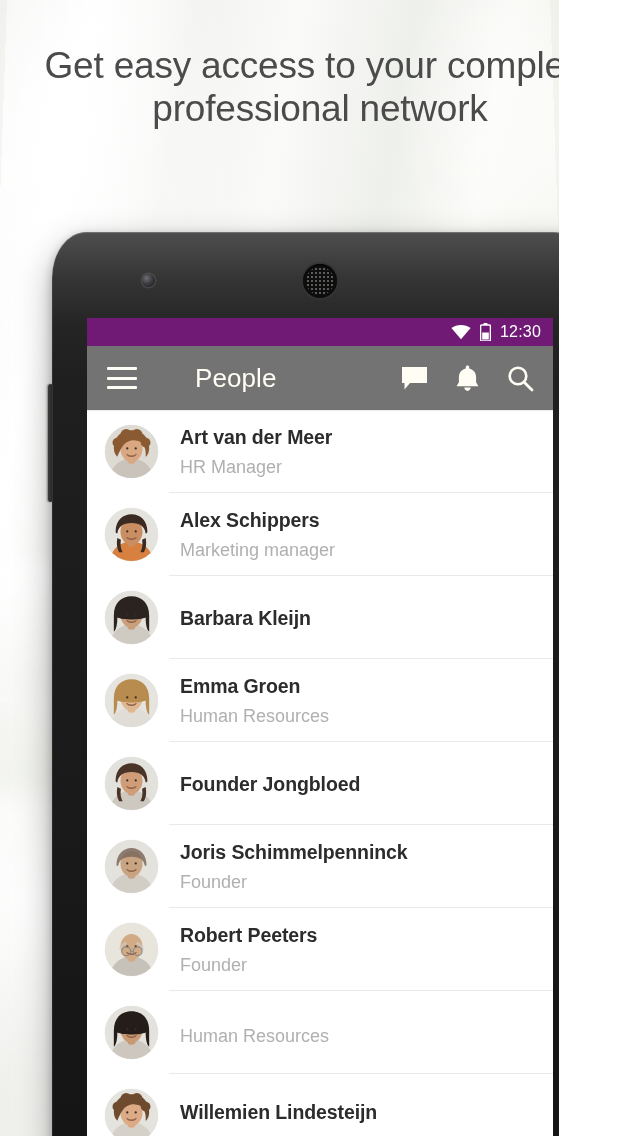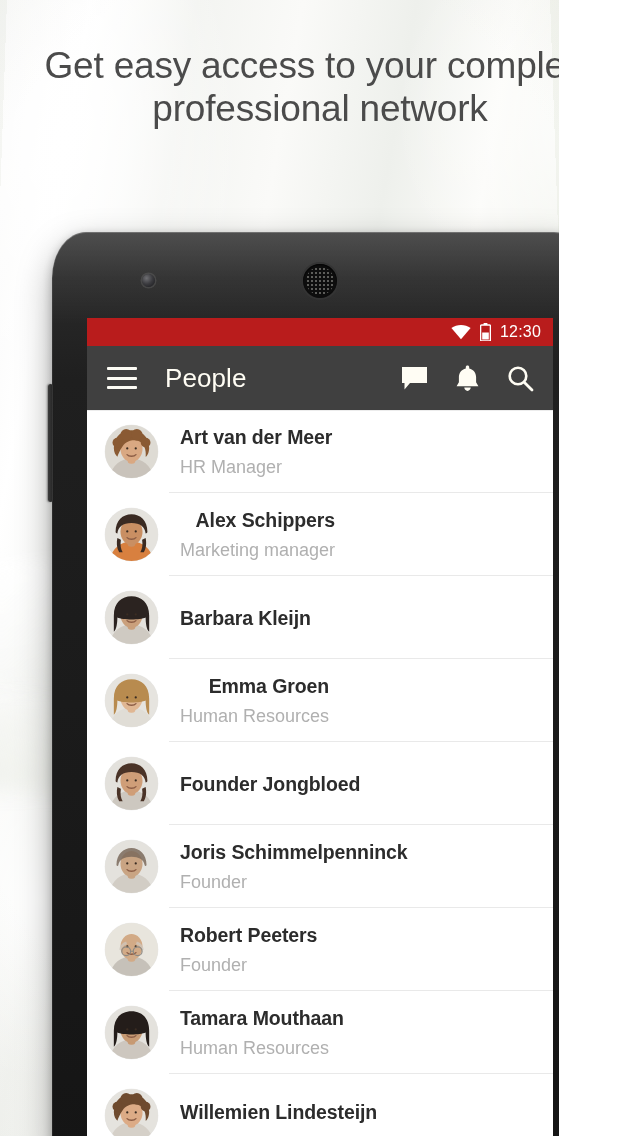--- a/index.html
+++ b/index.html
@@ -141,37 +141,38 @@
   #screen {
     position:absolute;
     left:35px; top:86px;
     width:466px; height:834px;
     background:#ffffff;
     overflow:hidden;
   }
 
   #statusbar {
     height:28px;
-    background:#b91c1c;
+    background:#701a75;
     display:flex; align-items:center; justify-content:flex-end;
     padding-right:12px;
     gap:9px;
   }
   .sb-icon { display:flex; align-items:center; }
   #clock {
     color:#ffffff;
     font-size:16px;
     letter-spacing:.2px;
   }
 
   #appbar {
     height:64px;
-    background:#404040;
+    background:#737373;
     display:flex; align-items:center;
     padding:0 19px 0 20px;
+    gap:30px;
   }
   #menu-icon {
     width:30px; height:22px;
     display:flex; flex-direction:column; justify-content:space-between;
     cursor:pointer;
   }
   #menu-icon span {
     display:block; height:3px; border-radius:1px; background:#fdfcf5;
   }
   #appbar-title {
@@ -222,21 +223,20 @@
   }
   .avatar svg { display:block; width:100%; height:100%; }
   .person-text { margin-left:22px; min-width:0; }
   .person-name {
     font-size:19.5px;
     font-weight:700;
     color:#2c2c2c;
     line-height:24px;
     white-space:nowrap;
     letter-spacing:-.1px;
-    text-align:right;
   }
   .person-role {
     font-size:18px;
     font-weight:400;
     color:#b0b0b0;
     line-height:23px;
     margin-top:7px;
     white-space:nowrap;
   }
 </style>
@@ -465,21 +465,20 @@
     <rect x="25.5" y="33" width="9" height="11" rx="4" fill="#c79a73"></rect>
     <ellipse cx="30" cy="27" rx="12.5" ry="14.5" fill="#c79a73"></ellipse>
     <path d="M10 28 C10 13 19 6 30 6 C41 6 50 13 50 28 L50 46 C47 44 46 36 46 30 C40 33 20 33 14 30 C14 36 13 44 10 46 Z" fill="#241d1a"></path>
     <circle cx="25.2" cy="26.5" r="1.25" fill="#3a2c22"></circle>
     <circle cx="34.8" cy="26.5" r="1.25" fill="#3a2c22"></circle>
     <path d="M25 33.5 C27 36 33 36 35 33.5" stroke="#8c5d45" stroke-width="1.5" fill="none" stroke-linecap="round"></path>
 
   </svg>
             </div>
             <div class="person-text">
-              <div class="person-name">Tamara Mouthaan</div>
               <div class="person-role">Human Resources</div>
             </div>
           </div>
           <div class="person-row">
             <div class="avatar">
               <svg viewBox="0 0 60 60" preserveAspectRatio="xMidYMid slice">
     <rect width="60" height="60" fill="#e5e3de"></rect>
     <path d="M30 38 C42 38 52 45 55 60 L5 60 C8 45 18 38 30 38 Z" fill="#d5d0c8"></path>
     <rect x="25.5" y="33" width="9" height="11" rx="4" fill="#dcab86"></rect>
     <ellipse cx="30" cy="27" rx="12.5" ry="14.5" fill="#dcab86"></ellipse>

